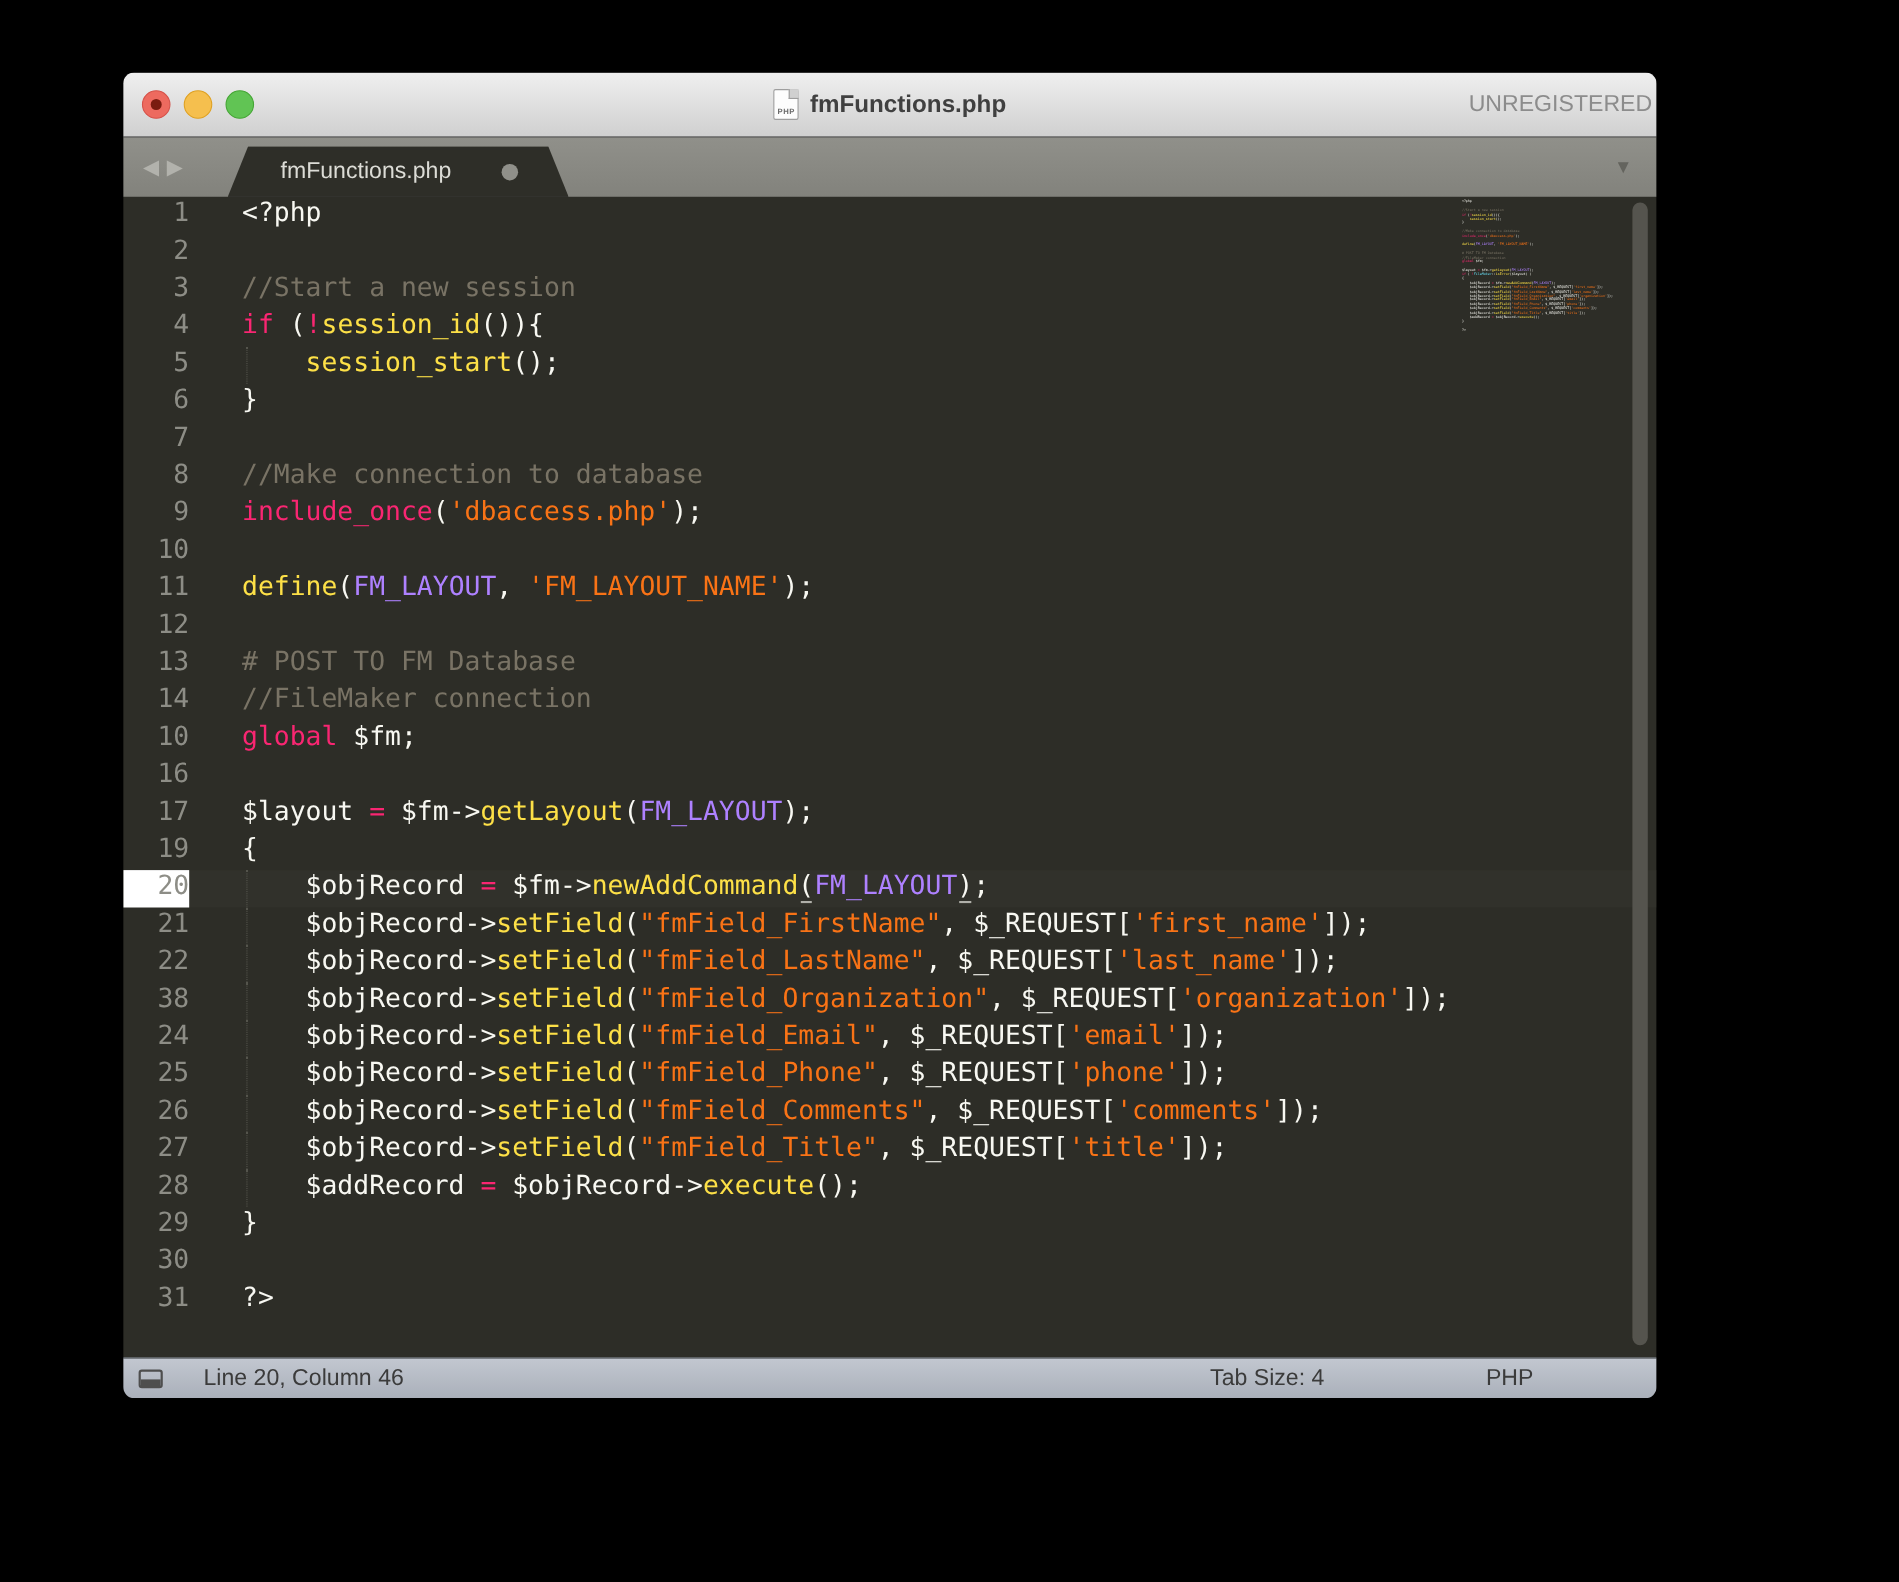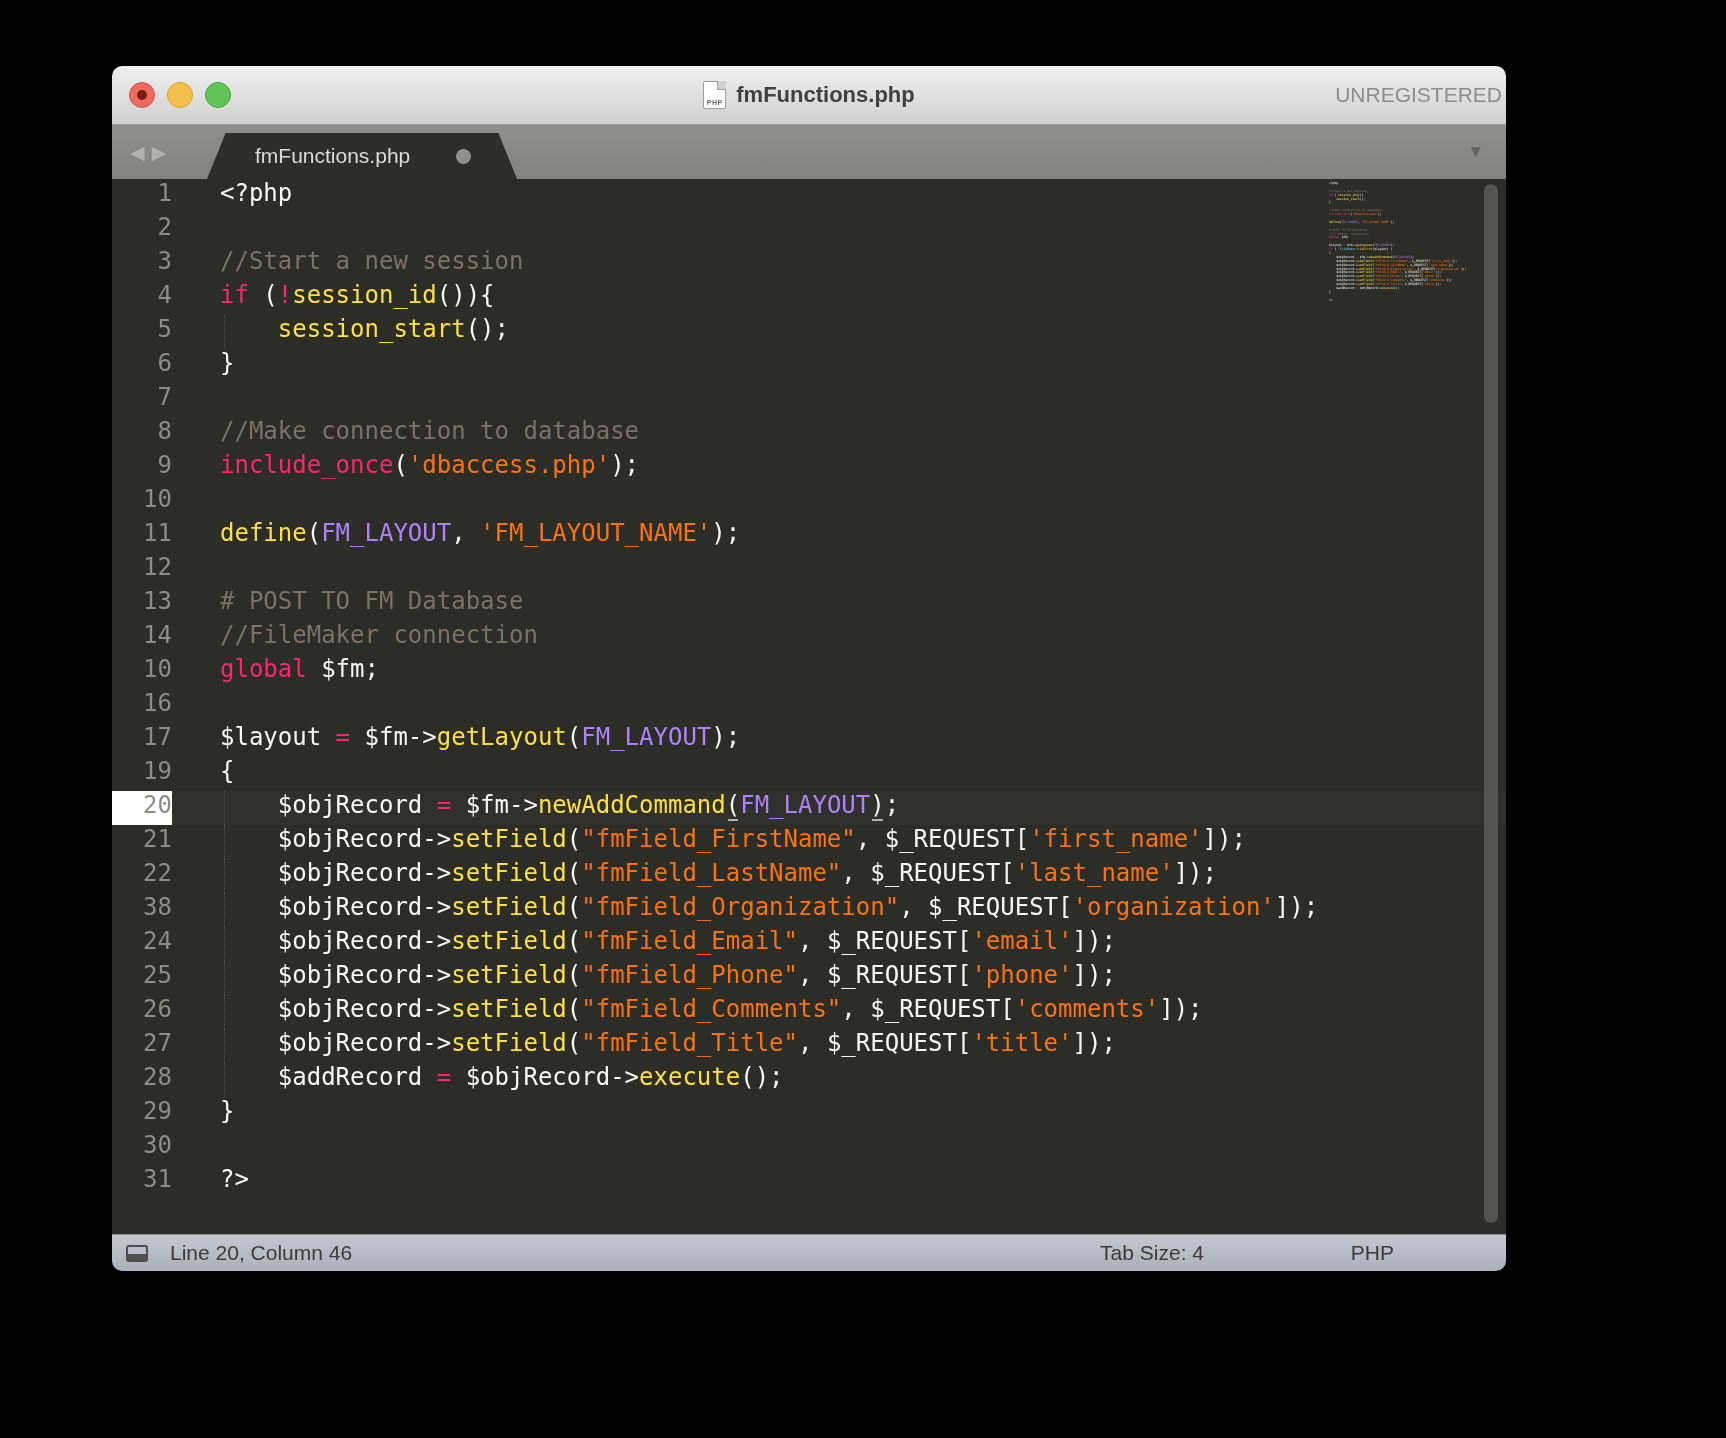--- a/index.html
+++ b/index.html
@@ -80,21 +80,21 @@
   
   .statusbar{
     position:relative;height:36px;flex:0 0 36px;
     background:linear-gradient(#c2c7d0,#aab0ba);
     border-top:1px solid #8e939c;
     display:flex;align-items:center;
     font-size:21px;color:#3b3b3b;
   }
   .sb-icon{position:relative;margin-left:14px;width:22px;height:17px;border:2px solid #4e4e4e;border-radius:3px;box-sizing:border-box;}
   .sb-icon::after{content:"";position:absolute;left:0;right:0;bottom:0;height:6px;background:#4e4e4e;}
-  .sb-pos{margin-left:22px;}
+  .sb-pos{margin-left:37px;}
   .sb-tabsize{position:absolute;right:302px;}
   .sb-lang{position:absolute;right:112px;}
 </style>
 </head>
 <body>
 
 <div class="window">
 
   <div class="titlebar">
     <div class="traffic">

